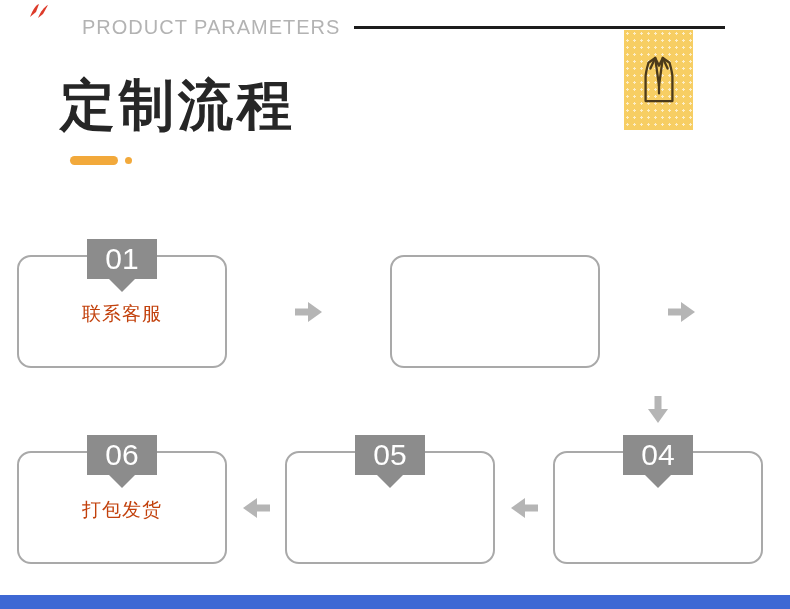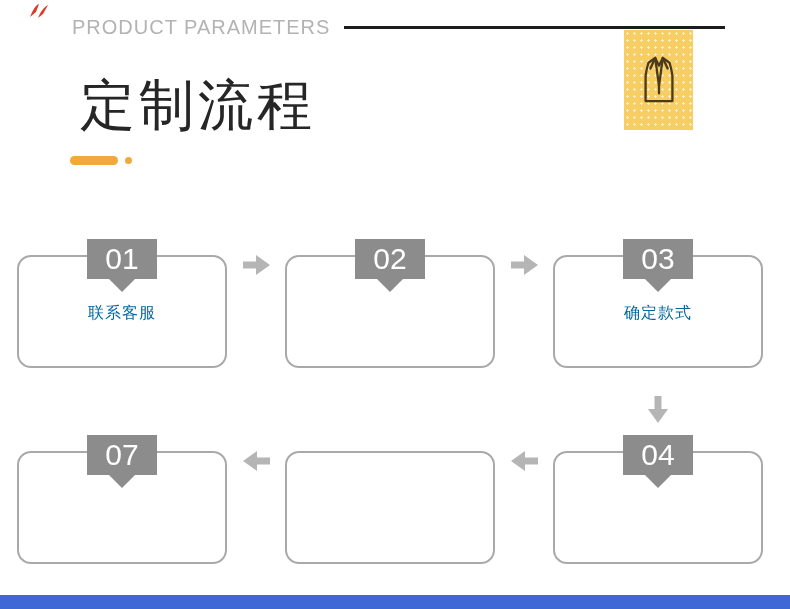--- a/index.html
+++ b/index.html
@@ -3,51 +3,51 @@
 <meta charset="utf-8">
 <style>
   html,body{margin:0;padding:0;background:#fff;}
   .page{position:relative;width:790px;height:609px;background:#ffffff;overflow:hidden;
         font-family:"Liberation Sans","DejaVu Sans",sans-serif;}
 
   
   .red-mark{position:absolute;left:28px;top:3px;width:22px;height:16px;}
 
   
-  .header{position:absolute;top:16px;left:72px;right:65px;display:flex;align-items:center;}
+  .header{position:absolute;top:16px;left:82px;right:65px;display:flex;align-items:center;}
   .eyebrow{color:#b3b3b3;font-size:20px;letter-spacing:1px;white-space:nowrap;}
   .divider{flex:1;height:3px;background:#1c1c1c;margin-left:14px;}
 
   
   .icon-box{position:absolute;left:624px;top:30px;width:69px;height:100px;
             background-color:#f7ce63;
             background-image:radial-gradient(rgba(255,255,255,.65) 1px, transparent 1.4px);
             background-size:7px 7px;
             display:flex;align-items:center;justify-content:center;}
 
   
-  .title{position:absolute;top:78px;left:80px;font-size:55px;font-weight:normal;
+  .title{position:absolute;top:78px;left:60px;font-size:55px;font-weight:bold;
          color:#262626;letter-spacing:4px;line-height:1;}
   .accent{position:absolute;top:156px;left:70px;display:flex;align-items:center;}
   .accent .pill{width:48px;height:9px;border-radius:5px;}
   .accent .dot{width:7px;height:7px;border-radius:50%;margin-left:7px;}
 
   
   .flow{position:absolute;top:255px;left:17px;width:746px;}
-  .flow-row{display:flex;justify-content:space-between;align-items:flex-start;}
+  .flow-row{display:flex;justify-content:space-between;align-items:center;}
   .step-box{position:relative;width:210px;height:113px;background:#fff;
             border:2px solid #a9a9a9;border-radius:14px;box-sizing:border-box;
             display:flex;align-items:center;justify-content:center;}
   .badge{position:absolute;top:-18px;left:50%;transform:translateX(-50%);
          width:70px;height:40px;background:#8c8c8c;color:#ffffff;
          font-size:30px;display:flex;align-items:center;justify-content:center;}
   .badge::after{content:"";position:absolute;top:40px;left:50%;transform:translateX(-50%);
          border-left:13px solid transparent;border-right:13px solid transparent;
          border-top:13px solid #8c8c8c;}
-  .step-label{font-size:16px;color:#0369a1;letter-spacing:1px;margin-top:4px;}
+  .step-label{font-size:19px;color:#c2410c;letter-spacing:1px;margin-top:4px;}
   .h-arrow{display:flex;align-items:center;justify-content:center;flex:1;}
   .down-row{display:flex;justify-content:flex-end;height:83px;}
   .down-cell{width:210px;display:flex;align-items:center;justify-content:center;}
 
   
   .footer-bar{position:absolute;left:0;right:0;bottom:0;height:14px;background:#3e68d4;}
 </style>
 </head>
 <body>
 
@@ -93,60 +93,57 @@
       </div>
       <div class="h-arrow">
         <svg width="27" height="20" viewBox="0 0 27 20">
             <g fill="#b5b5b5">
               <rect x="0" y="6.5" width="14" height="7"></rect>
               <polygon points="13,0 27,10 13,20"></polygon>
             </g>
           </svg>
       </div>
       <div class="step-box">
-        <div class="badge">02</div>
       </div>
       <div class="h-arrow">
         <svg width="27" height="20" viewBox="0 0 27 20">
             <g fill="#b5b5b5">
               <rect x="0" y="6.5" width="14" height="7"></rect>
               <polygon points="13,0 27,10 13,20"></polygon>
             </g>
           </svg>
-      </div>
-      <div class="step-box">
-        <div class="badge">03</div>
-        <div class="step-label">确定款式</div>
       </div>
     </div>
 
     <div class="down-row">
       <div class="down-cell">
         <svg width="20" height="27" viewBox="0 0 20 27">
             <g fill="#b5b5b5">
               <rect x="6.5" y="0" width="7" height="14"></rect>
               <polygon points="0,13 10,27 20,13"></polygon>
             </g>
           </svg>
       </div>
     </div>
 
     <div class="flow-row">
       <div class="step-box">
-        <div class="badge">07</div>
+        <div class="badge">06</div>
+        <div class="step-label">打包发货</div>
       </div>
       <div class="h-arrow">
         <svg width="27" height="20" viewBox="0 0 27 20">
             <g fill="#b5b5b5">
               <rect x="13" y="6.5" width="14" height="7"></rect>
               <polygon points="14,0 0,10 14,20"></polygon>
             </g>
           </svg>
       </div>
       <div class="step-box">
+        <div class="badge">05</div>
       </div>
       <div class="h-arrow">
         <svg width="27" height="20" viewBox="0 0 27 20">
             <g fill="#b5b5b5">
               <rect x="13" y="6.5" width="14" height="7"></rect>
               <polygon points="14,0 0,10 14,20"></polygon>
             </g>
           </svg>
       </div>
       <div class="step-box">

